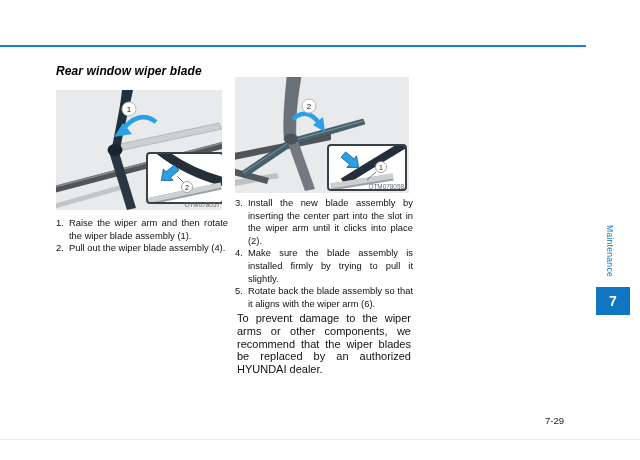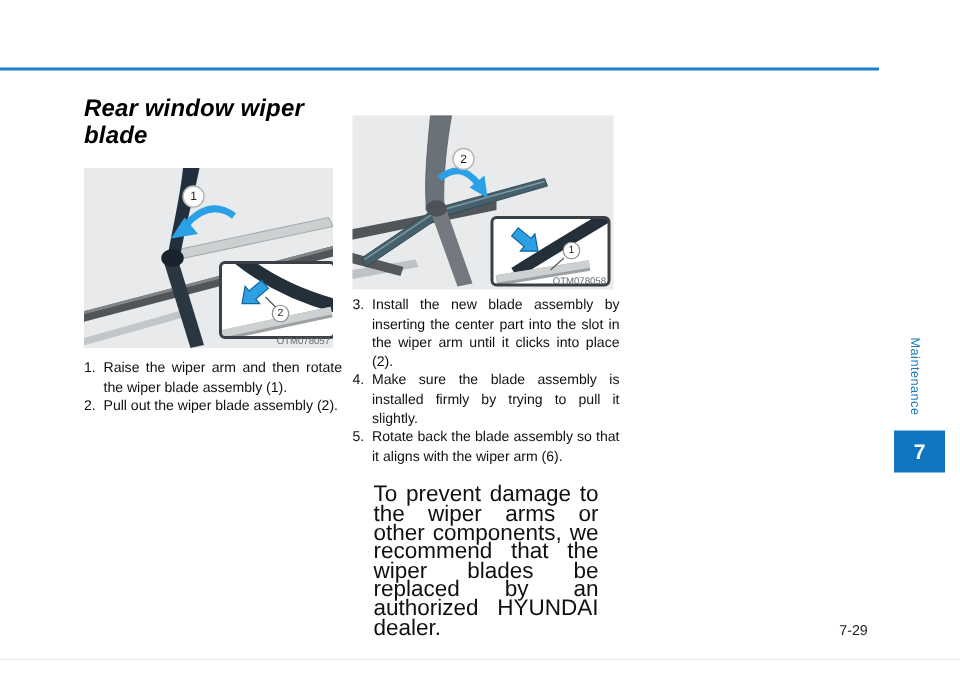--- a/index.html
+++ b/index.html
@@ -6,46 +6,46 @@
   .page {
     position:relative; width:640px; height:460px; background:#fff;
     font-family:"Liberation Sans", sans-serif; color:#111; overflow:hidden;
   }
   .top-rule { position:absolute; left:0; top:45px; width:586px; height:2px; background:#1d80cc; }
   .bottom-rule { position:absolute; left:0; top:439px; width:640px; height:1px; background:#ededed; }
 
   .col-left  { position:absolute; left:56px;  top:64px; width:172px; }
   .col-right { position:absolute; left:235px; top:77px; width:178px; }
 
-  .heading { font-size:16px; font-weight:bold; font-style:italic; color:#000;
+  .heading { font-size:12px; font-weight:bold; font-style:italic; color:#000;
              margin:0 0 12px 0; letter-spacing:0.1px; }
 
   figure.fig { margin:0; padding:0; background:#e9eaeb; line-height:0; }
   .fig-left  { width:166px; height:120px; }
   .fig-right { width:174px; height:116px; }
 
   ol.steps { list-style:none; margin:7px 0 0 0; padding:0; }
   .col-right ol.steps { margin-top:4px; }
   .step { display:flex; font-size:9.4px; line-height:12.6px; color:#101010; }
   .step .num { flex:none; width:13px; }
   .step .txt { flex:1; text-align:justify; }
-  .note { margin:14px; font-size:15px; line-height:12.6px; text-align:justify; color:#101010; }
+  .note { margin:2px; font-size:11px; line-height:12.6px; text-align:justify; color:#101010; }
 
   .side-label {
     position:absolute; left:597px; top:215px; width:26px; height:71px;
     display:flex; align-items:center; justify-content:center;
     writing-mode:vertical-rl; font-size:8.5px; color:#1879bf; letter-spacing:0.3px;
   }
   .chapter-badge {
     position:absolute; left:596px; top:287px; width:34px; height:28px;
     background:#1076c1; color:#fff; font-size:14px; font-weight:bold;
     display:flex; align-items:center; justify-content:center;
   }
   .page-num { position:absolute; left:545px; top:415px; width:48px;
-              text-align:center; font-size:9.5px; color:#222; }
+              text-align:left; font-size:9.5px; color:#222; }
 
   svg text.badge { font-family:"Liberation Sans", sans-serif; font-size:8px; fill:#222; }
   svg text.badge-s { font-family:"Liberation Sans", sans-serif; font-size:7px; fill:#222; }
   svg text.code { font-family:"Liberation Sans", sans-serif; font-size:6.4px; fill:#66696c; }
 </style>
 </head>
 <body>
 
 <div class="page">
 
@@ -94,21 +94,21 @@
       </svg>
     </figure>
 
     <ol class="steps">
       <li class="step">
         <span class="num">1.</span>
         <span class="txt">Raise the wiper arm and then rotate the wiper blade assembly (1).</span>
       </li>
       <li class="step">
         <span class="num">2.</span>
-        <span class="txt">Pull out the wiper blade assembly (2).</span>
+        <span class="txt">Pull out the wiper blade assembly (4).</span>
       </li>
     </ol>
   </div>
 
   <div class="col-right">
     <figure class="fig fig-right">
       <svg viewBox="0 0 174 116" width="174" height="116">
         <defs>
           <clipPath id="clipR">
               <rect x="93" y="68" width="78" height="45" rx="3"></rect>

